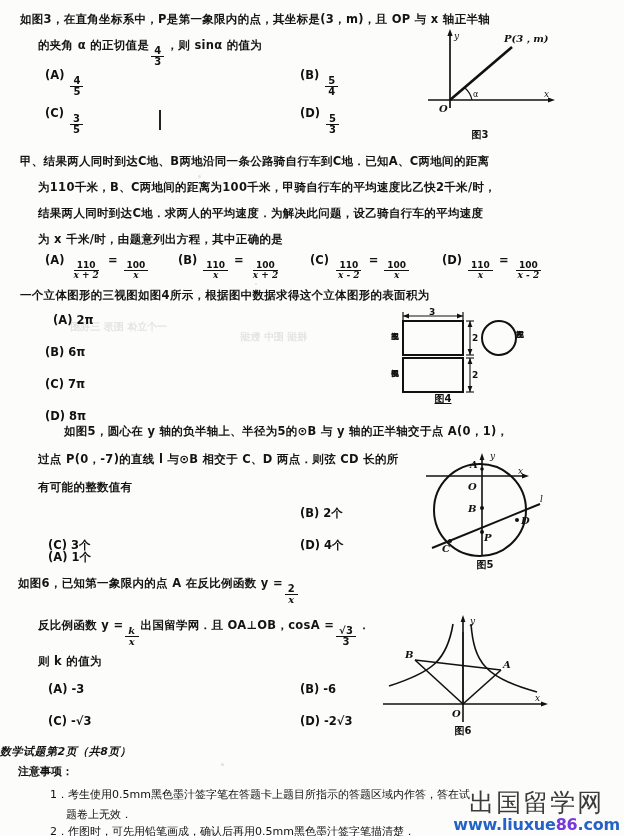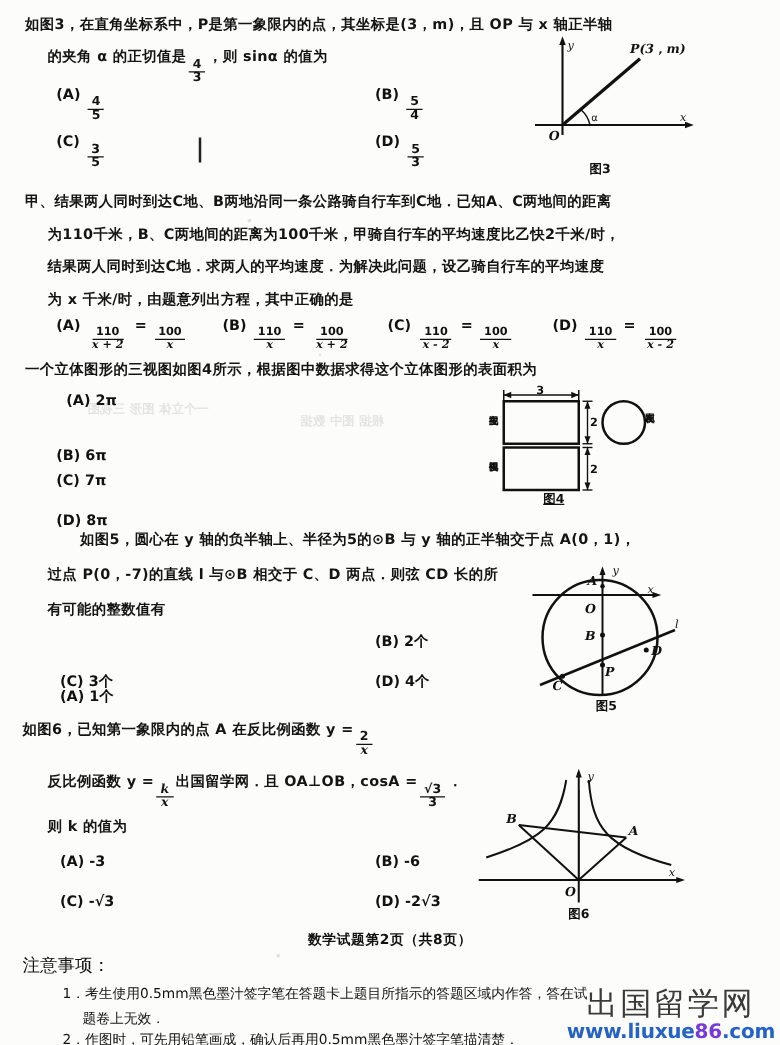--- a/index.html
+++ b/index.html
@@ -29,23 +29,23 @@
   .frac{display:inline-flex;flex-direction:column;align-items:center;
         vertical-align:-0.45em;line-height:1.02;margin:0 2px;font-size:10px;}
   .frac .t{border-bottom:1.4px solid #111;padding:0 3px;}
   .frac .b{padding:0 3px;}
   .fracS{font-size:9px;}
 
   
   .optrow{position:absolute;font-size:11.5px;font-weight:700;white-space:nowrap;}
 
   
-  .footer-center{position:absolute;width:100%;text-align:center;
-    font-size:11px;font-weight:700;letter-spacing:0.5px;}
-  .notes-title{position:absolute;font-size:14px;font-weight:400;}
+  .footer-center{position:absolute;width:100%;
+    font-size:11px;font-weight:700;letter-spacing:0.5px;font-style:italic;}
+  .notes-title{position:absolute;font-size:11px;font-weight:700;}
   .note{position:absolute;font-size:11px;font-weight:400;line-height:21px;white-space:nowrap;}
 
   
   .wm{position:absolute;right:4px;bottom:2px;text-align:center;opacity:.92;}
   .wm .cn{font-size:25px;font-weight:400;color:#2b2b2b;letter-spacing:2px;
           font-family:"DejaVu Sans","Liberation Sans",sans-serif;}
   .wm .url{font-size:16px;font-weight:700;color:#1256c4;letter-spacing:-0.2px;margin-top:-4px;}
   .wm .url .hl{color:#6d28d9;}
 
   
@@ -188,21 +188,21 @@
     <span class="frac fracS">
         <span class="t">100</span>
         <span class="b it">x - 2</span>
       </span>
   </div>
 
   <div class="q" style="left:20px;top:282px;">
     <div class="line">一个立体图形的三视图如图4所示，根据图中数据求得这个立体图形的表面积为</div>
   </div>
   <div class="optrow" style="left:53px;top:313px;">(A) 2π</div>
-  <div class="optrow" style="left:45px;top:357px;">(B) 6π</div>
+  <div class="optrow" style="left:45px;top:345px;">(B) 6π</div>
   <div class="optrow" style="left:45px;top:377px;">(C) 7π</div>
   <div class="optrow" style="left:45px;top:409px;">(D) 8π</div>
 
   <div class="fig" style="left:375px;top:308px;">
     <svg width="155" height="98" viewBox="0 0 155 98">
 
       <line x1="28" y1="8" x2="88" y2="8" stroke="#111" stroke-width="1.2"></line>
       <polygon points="28,8 34,5.4 34,10.6" fill="#111"></polygon>
       <polygon points="88,8 82,5.4 82,10.6" fill="#111"></polygon>
       <line x1="28" y1="4" x2="28" y2="12" stroke="#111" stroke-width="1.2"></line>

